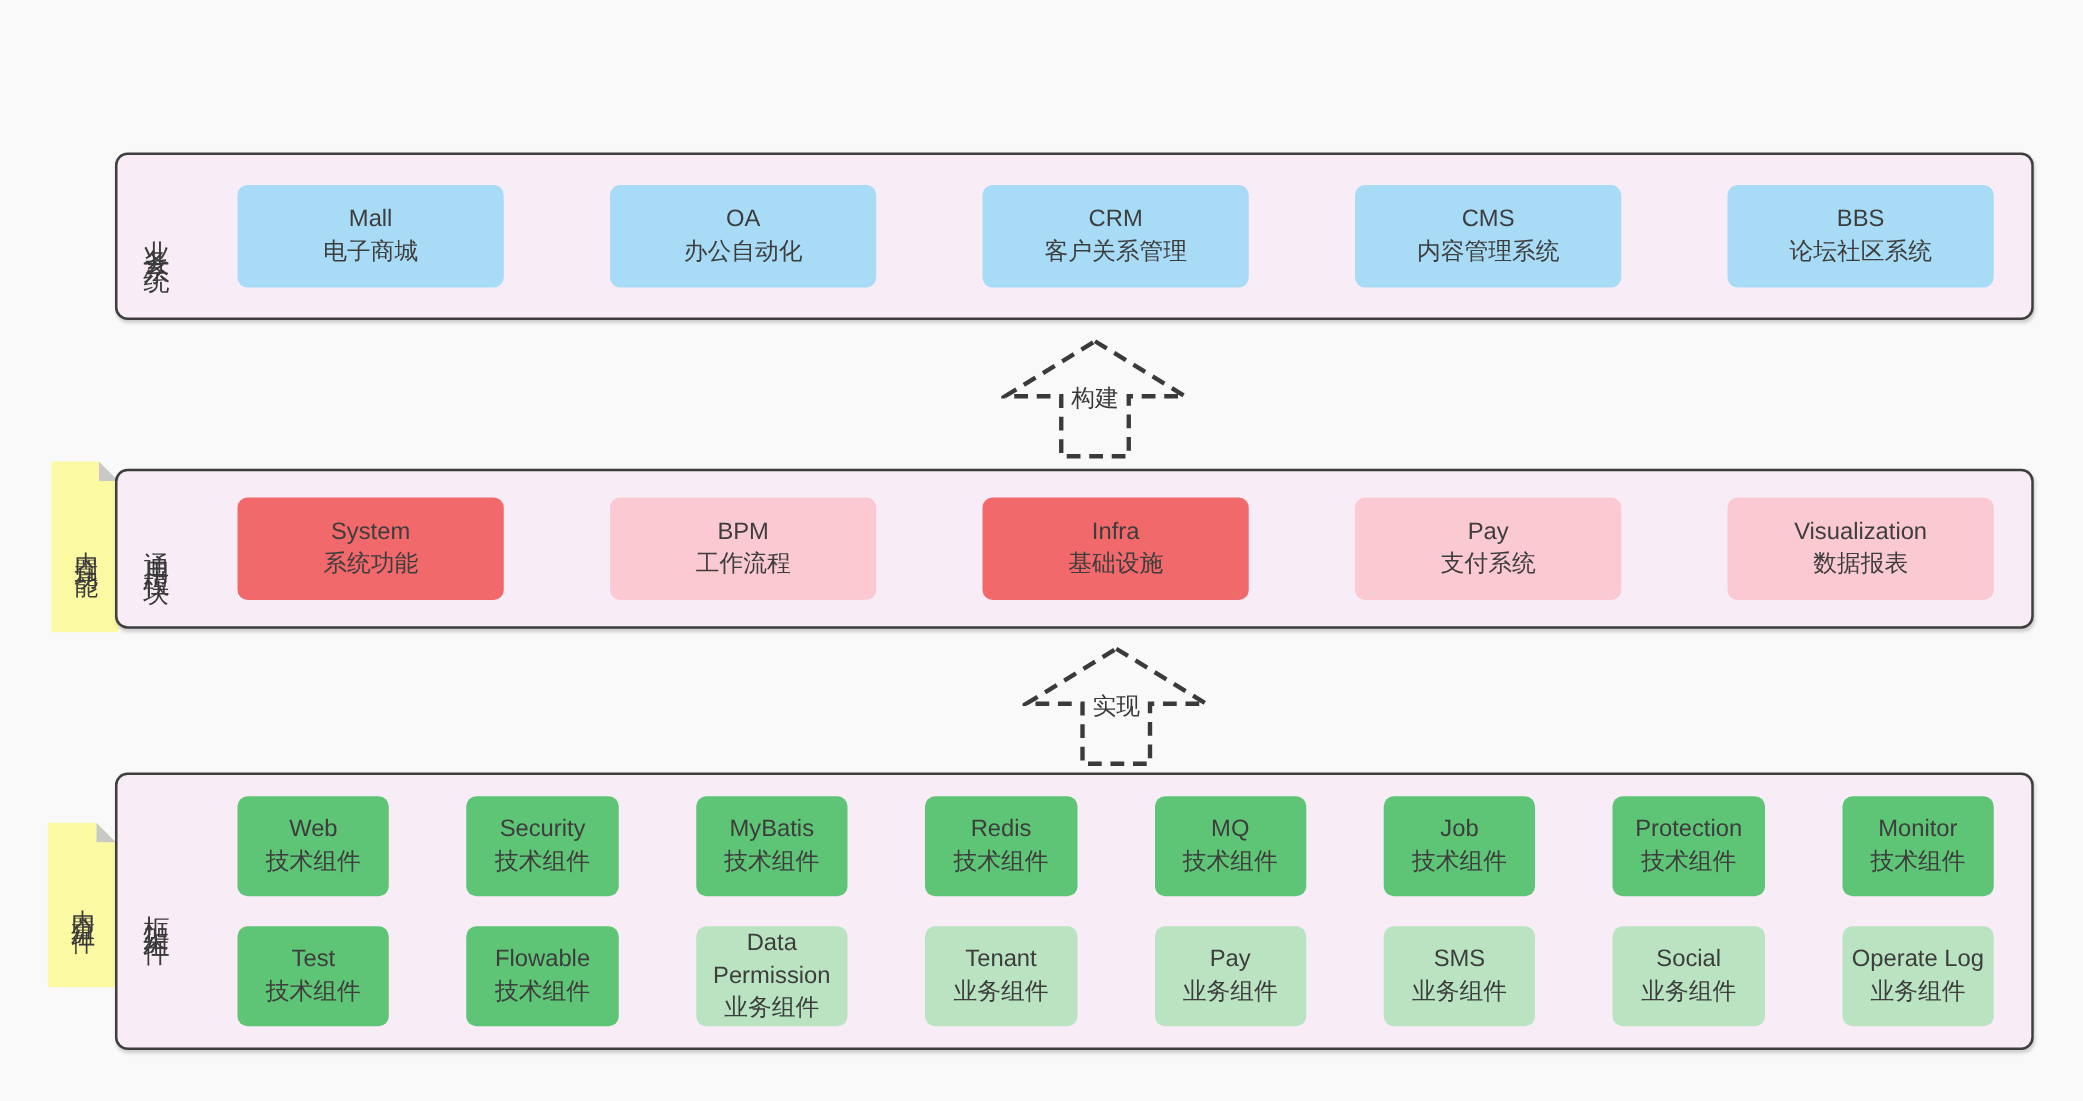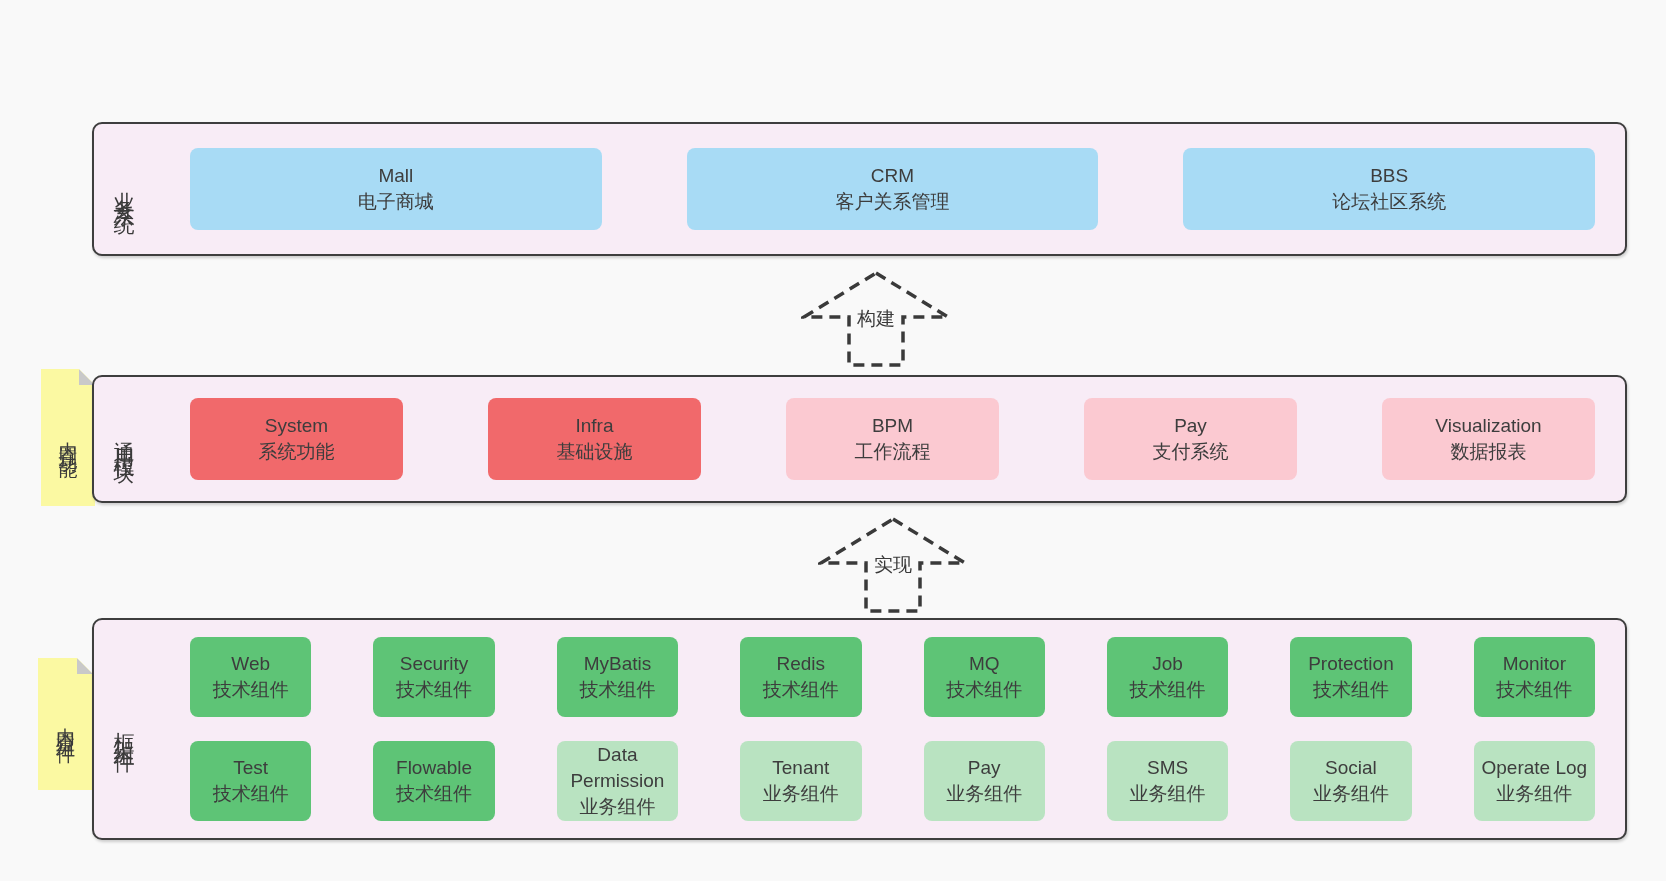--- a/index.html
+++ b/index.html
@@ -133,22 +133,30 @@
   <div class="panel" id="panel-business">
     <div class="vlabel">
       <span>业务系统</span>
     </div>
     <div class="row6">
       <div class="box blue">
         <div>Mall</div>
         <div>电子商城</div>
       </div>
       <div class="box blue">
+        <div>OA</div>
+        <div>办公自动化</div>
+      </div>
+      <div class="box blue">
         <div>CRM</div>
         <div>客户关系管理</div>
+      </div>
+      <div class="box blue">
+        <div>CMS</div>
+        <div>内容管理系统</div>
       </div>
       <div class="box blue">
         <div>BBS</div>
         <div>论坛社区系统</div>
       </div>
     </div>
   </div>
 
   <div class="arrow" id="arrow-build">
     <svg width="150" height="98" viewBox="0 0 150 98">
@@ -163,27 +171,27 @@
   </div>
   <div class="panel" id="panel-modules">
     <div class="vlabel">
       <span>通用模块</span>
     </div>
     <div class="row6">
       <div class="box red">
         <div>System</div>
         <div>系统功能</div>
       </div>
+      <div class="box pink">
+        <div>BPM</div>
+        <div>工作流程</div>
+      </div>
       <div class="box red">
         <div>Infra</div>
         <div>基础设施</div>
-      </div>
-      <div class="box pink">
-        <div>BPM</div>
-        <div>工作流程</div>
       </div>
       <div class="box pink">
         <div>Pay</div>
         <div>支付系统</div>
       </div>
       <div class="box pink">
         <div>Visualization</div>
         <div>数据报表</div>
       </div>
     </div>

